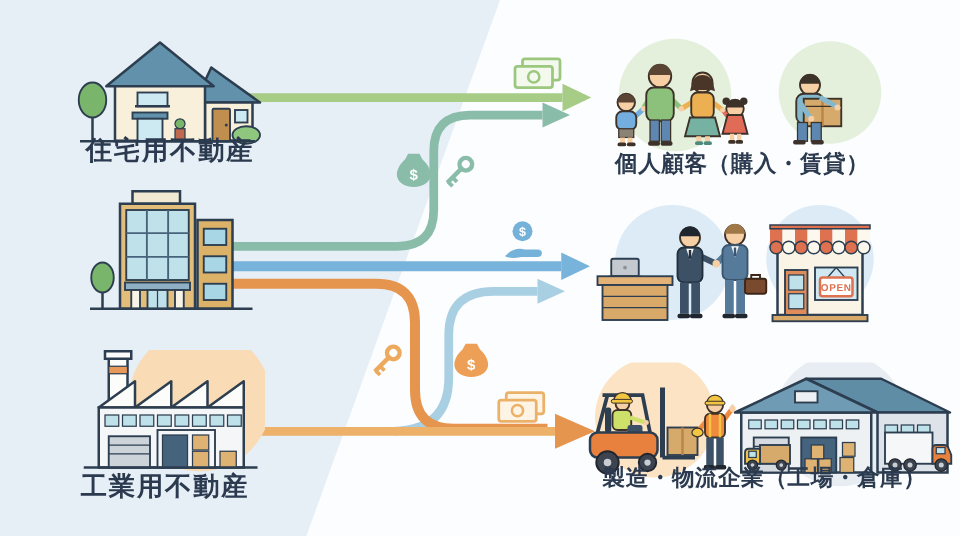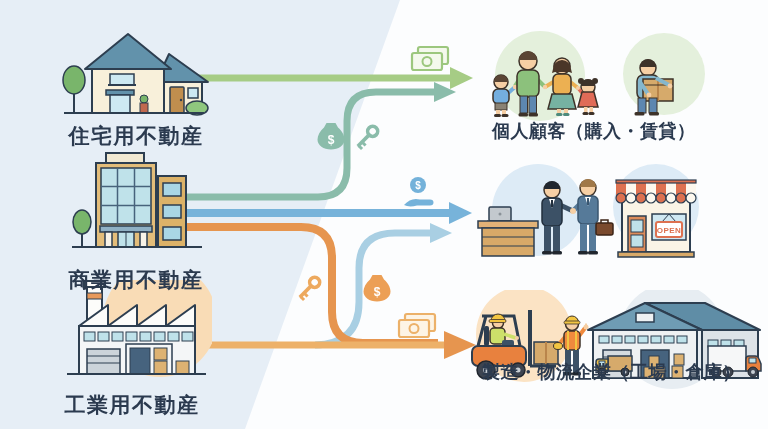--- a/index.html
+++ b/index.html
@@ -8,21 +8,21 @@
     background:#fcfdfe;
     font-family:"Liberation Sans",sans-serif;
   }
   .layer{position:absolute;left:0;top:0;}
   .illus{position:absolute;}
   .lbl{
     position:absolute;font-weight:bold;color:#2b3a4f;text-align:center;
     font-family:"Liberation Sans",sans-serif;line-height:1.15;
     letter-spacing:0.5px;white-space:nowrap;
   }
-  .lbl-left{font-size:21px;letter-spacing:1.5px;margin-top:15px;}
+  .lbl-left{font-size:21px;letter-spacing:1.5px;}
   .lbl-right{font-size:18px;}
   svg text{font-family:"Liberation Sans",sans-serif;}
 </style>
 </head>
 <body>
 
 <div class="canvas">
 
   <svg class="layer" width="768" height="429" viewBox="0 0 768 429">
     <polygon points="0,0 400,0 245,429 0,429" fill="#e6eef6"></polygon>
@@ -410,18 +410,17 @@
       <line x1="116" y1="41" x2="116" y2="60" stroke="#f2c542" stroke-width="2"></line>
       <ellipse cx="98" cy="56" rx="4.5" ry="3.5" fill="#f2c542" stroke="#3d3229" stroke-width="1"></ellipse>
       <rect x="105" y="60" width="6" height="22" fill="#3c5166"></rect>
       <rect x="113" y="60" width="6" height="22" fill="#3c5166"></rect>
       <rect x="103" y="82" width="9" height="3.5" rx="1.5" fill="#20262e"></rect>
       <rect x="112" y="82" width="9" height="3.5" rx="1.5" fill="#20262e"></rect>
     </g>
   </svg>
 
   <div class="lbl lbl-left" style="left:58px;top:109px;width:156px">住宅用不動産</div>
-  <div class="lbl lbl-left" style="left:58px;top:253px;width:156px">商業用不動産</div>
   <div class="lbl lbl-left" style="left:52px;top:378px;width:160px">工業用不動産</div>
   <div class="lbl lbl-right" style="left:492px;top:121px;width:200px">個人顧客（購入・賃貸）</div>
-  <div class="lbl lbl-right" style="left:482px;top:362px;width:240px">製造・物流企業（工場・倉庫）</div>
+  <div class="lbl lbl-right" style="left:482px;top:372px;width:240px">製造・物流企業（工場・倉庫）</div>
 
 </div>
 
 </body></html>

